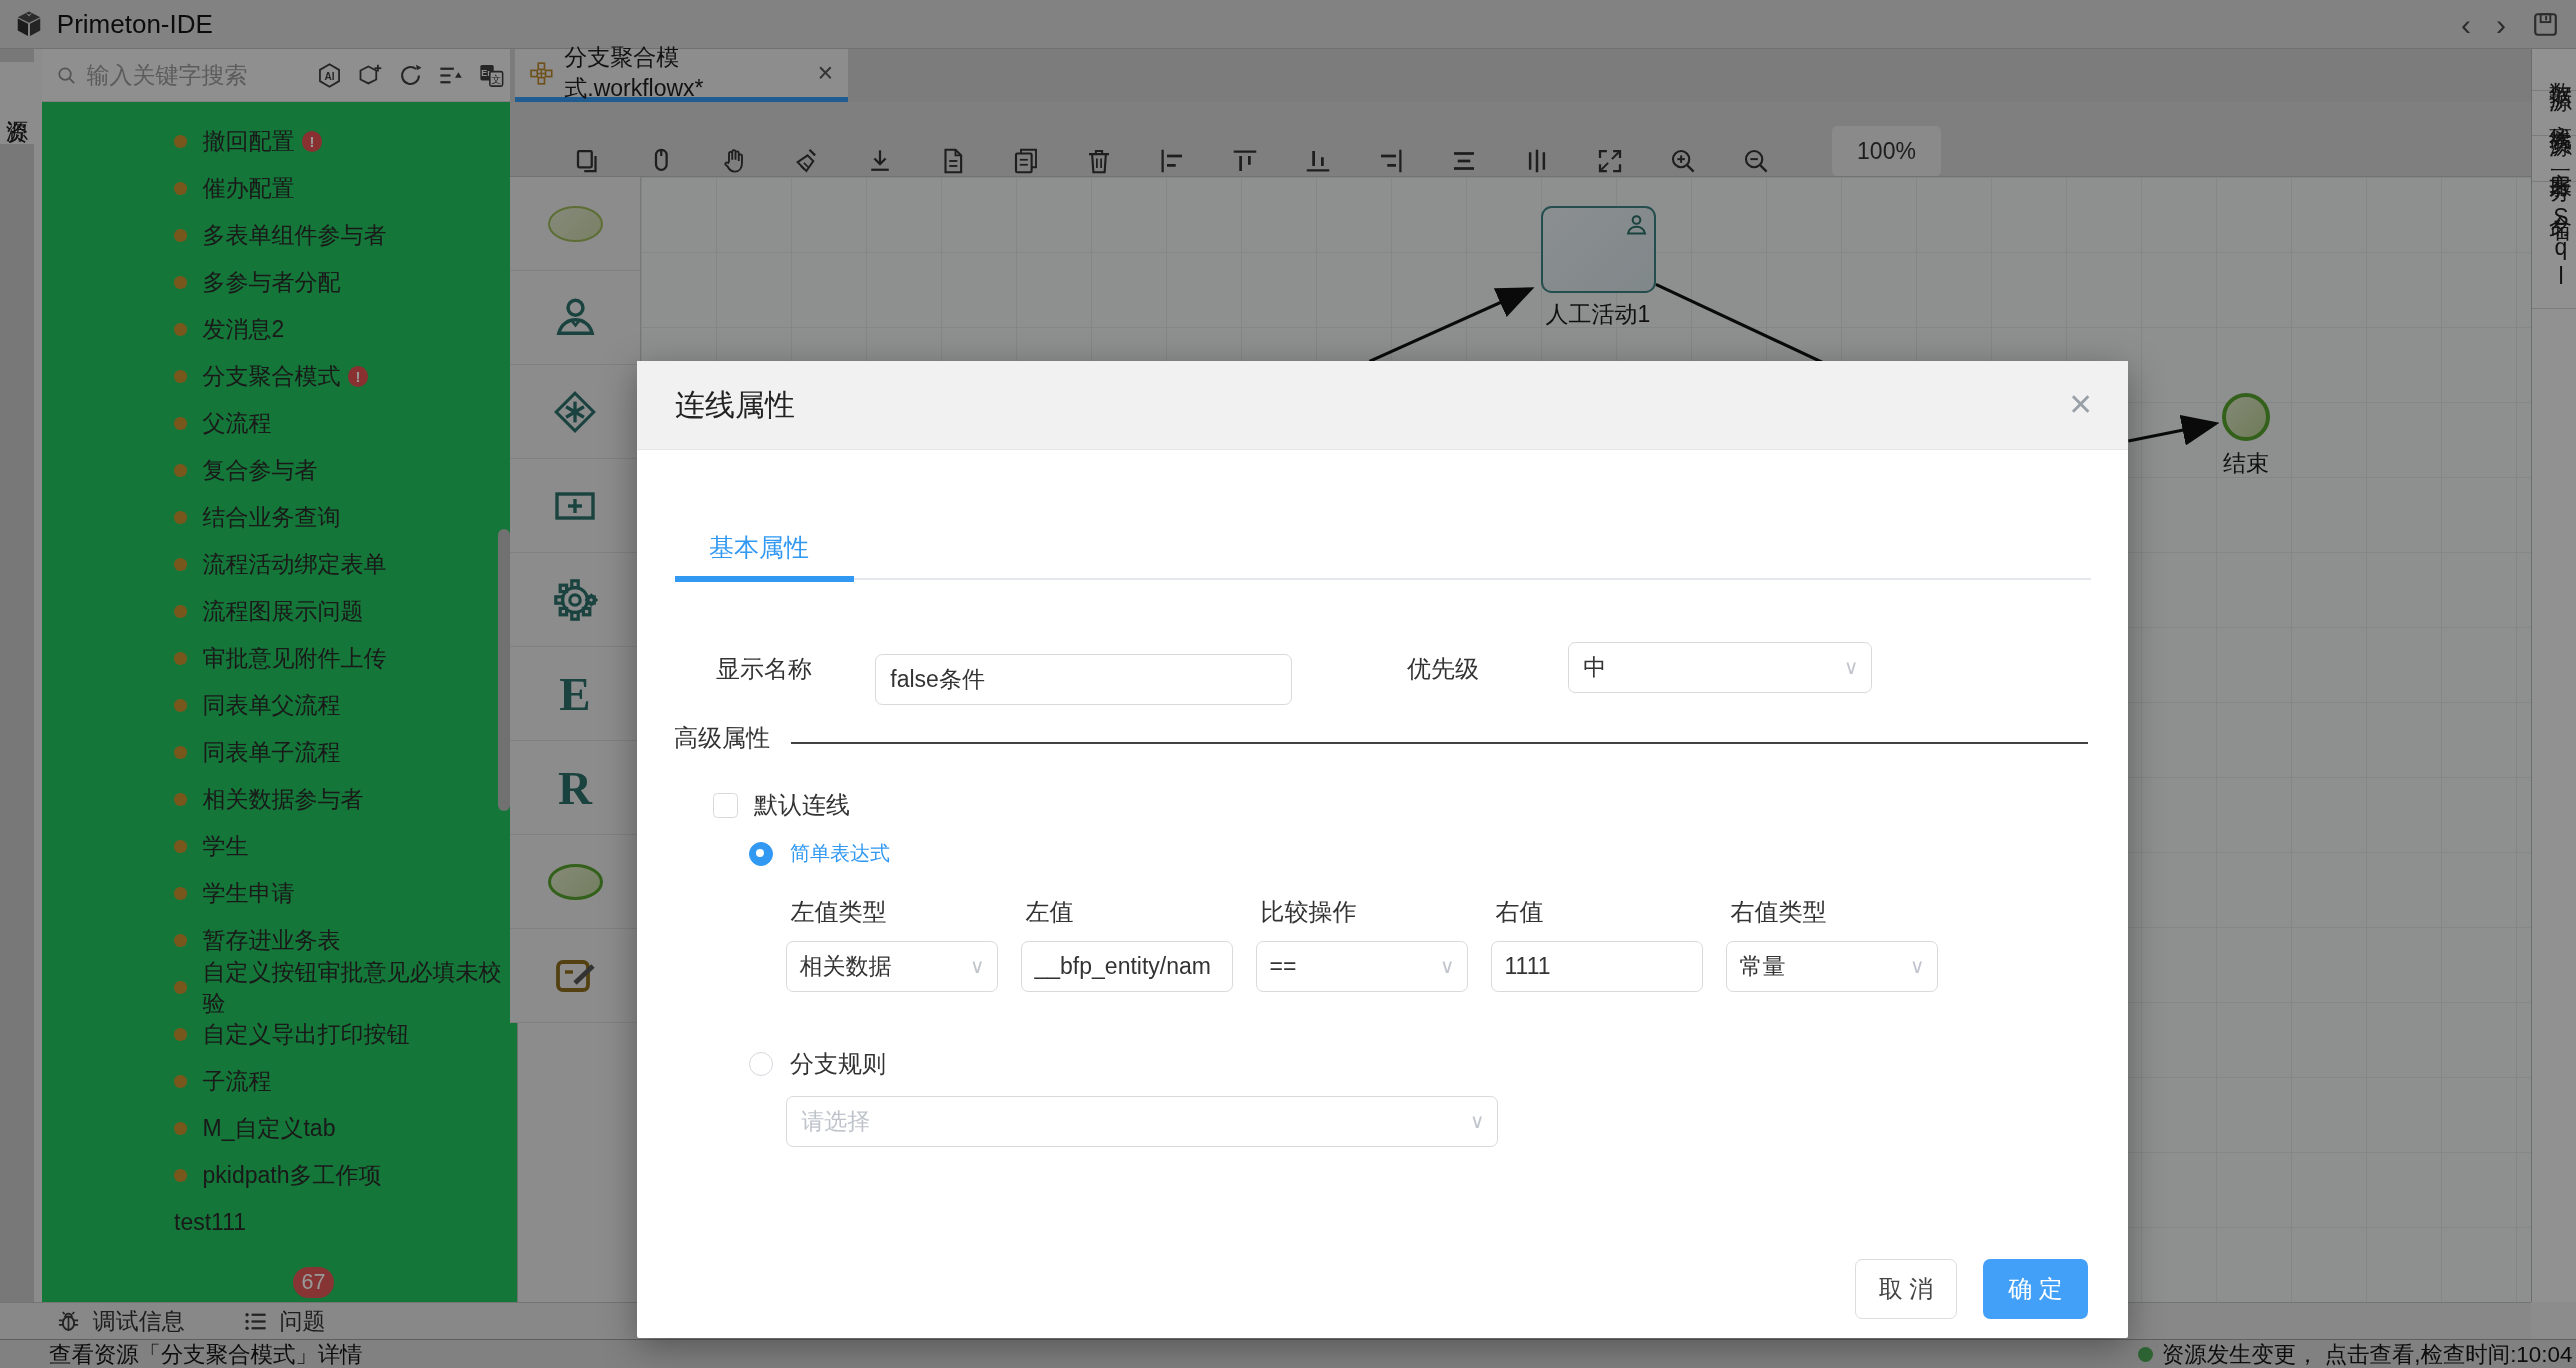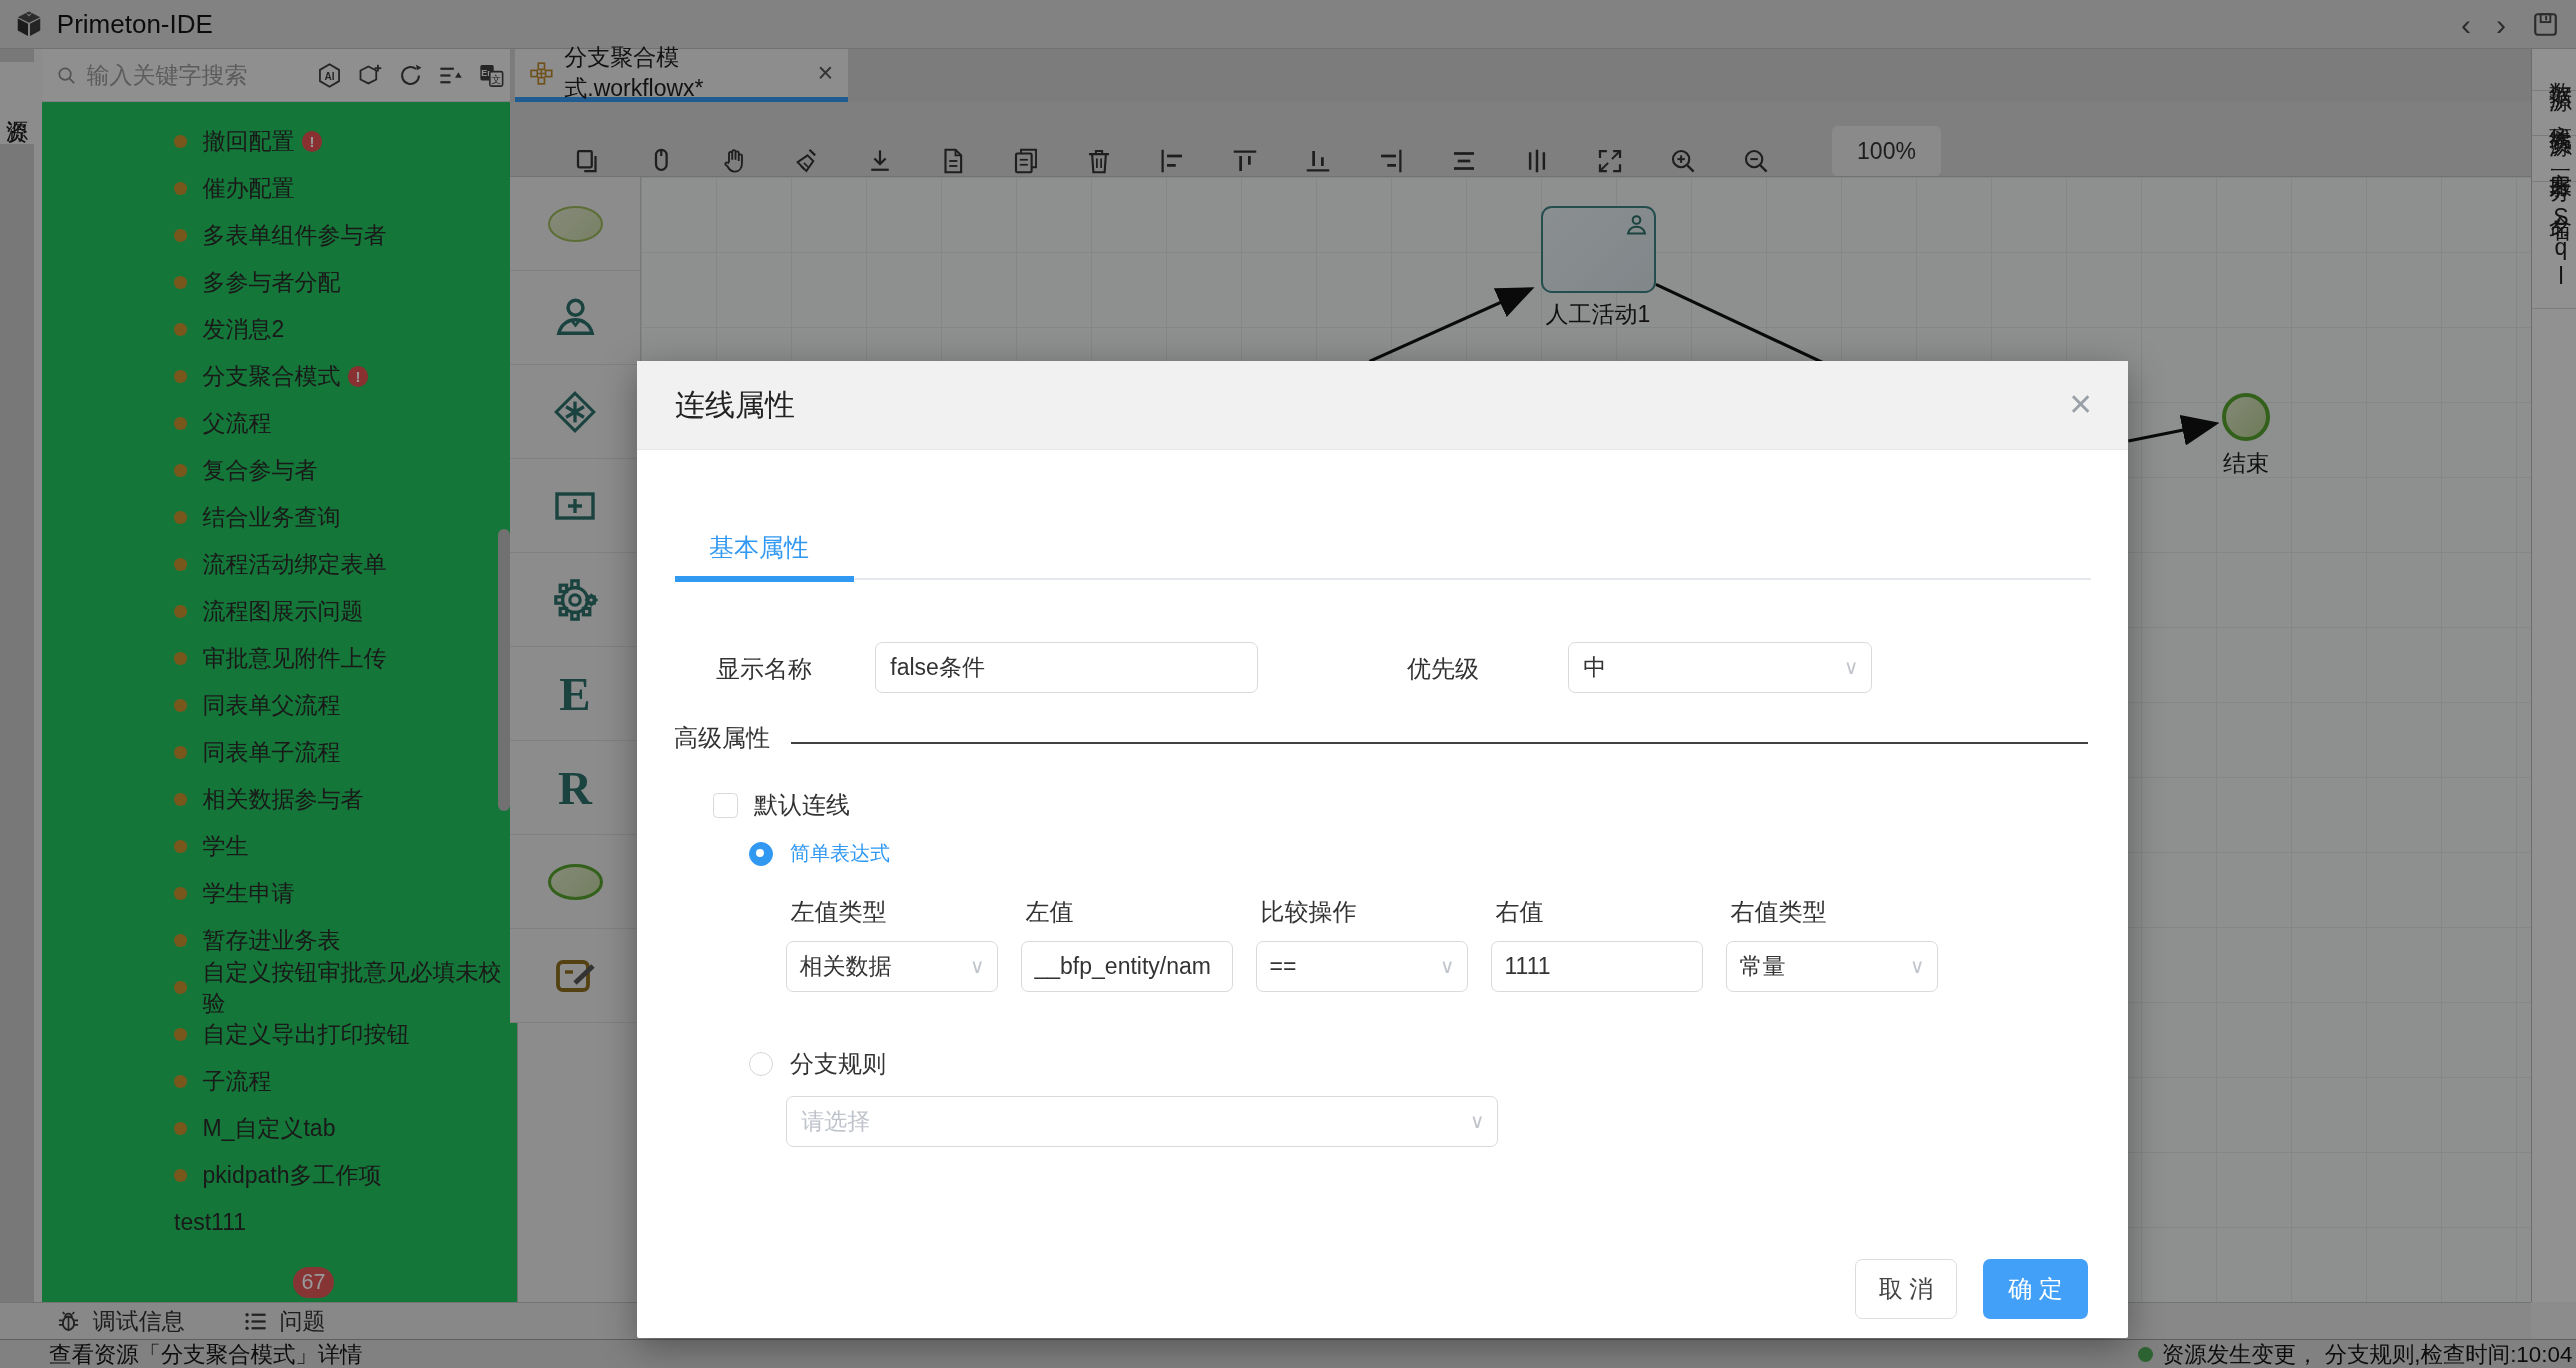--- a/index.html
+++ b/index.html
@@ -97,21 +97,21 @@
   .m-close { position:absolute; right:36px; top:23px; font-size:39px; color:#9aa0a8; line-height:39px; }
   .m-tab { position:absolute; left:72px; top:170px; font-size:25px; color:var(--accent,#3299f2); }
   .m-tabline-gray { position:absolute; left:38px; top:217px; width:1416px; height:1.8px; background:#e4e7ed; }
   .m-tabline-blue { position:absolute; left:38px; top:215px; width:179px; height:6.3px; background:var(--accent,#3299f2); }
   .flabel { font-size:24px; color:#333; }
   .row1 { position:absolute; left:0; top:281px; width:100%; height:51px; }
   .lbl-display { position:absolute; left:79px; top:10.7px; }
   .lbl-priority { position:absolute; left:770px; top:10.7px; }
   .tinput { position:absolute; height:51px; border:0.9px solid #d9d9d9; border-radius:7.2px; font-size:23px; color:#333;
     padding:0 14.3px; outline:none; background:#fff; font-family:"Liberation Sans","DejaVu Sans",sans-serif; }
-  .inp-display { left:238px; top:0; width:383px; }
+  .inp-display { left:238px; top:12px; width:417px; }
   .selbox { position:absolute; height:51px; border:0.9px solid #d9d9d9; border-radius:7.2px; background:#fff;
     display:flex; align-items:center; padding:0 14.3px; font-size:23px; color:#333; }
   .sel-priority { left:931px; top:0; width:304px; }
   .chev { position:absolute; right:12.5px; color:#c0c4cc; font-size:19.7px; }
   .adv-label { position:absolute; left:37px; top:361px; }
   .adv-line { position:absolute; left:154px; top:381px; width:1297px; height:1.8px; background:#414141; }
   .chkrow { position:absolute; left:76px; top:428px; display:flex; align-items:center; gap:16px; }
   .checkbox { width:25px; height:25px; border:1.8px solid #d9d9d9; border-radius:4.5px; background:#fff; }
   .radiorow { position:absolute; display:flex; align-items:center; gap:17px; }
   .rr1 { left:112px; top:479px; }
@@ -571,21 +571,21 @@
       </svg>
       <span>问题</span>
     </div>
   </div>
   <div class="badge67">67</div>
 
   <div class="statusbar">
     <span class="status-left">查看资源「分支聚合模式」详情</span>
     <span class="status-right">
       <span class="gdot"></span>
-      <span>资源发生变更， 分支规则,检查时间:10:04</span>
+      <span>资源发生变更， 点击查看,检查时间:10:04</span>
     </span>
   </div>
 
   <div class="overlay"></div>
 
   <div class="modal">
     <div class="m-head">
       <div class="m-title">连线属性</div>
     </div>
     <div class="m-close">×</div>

